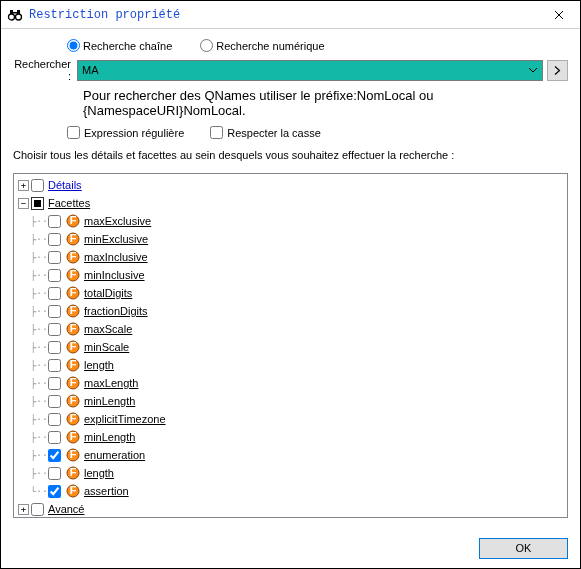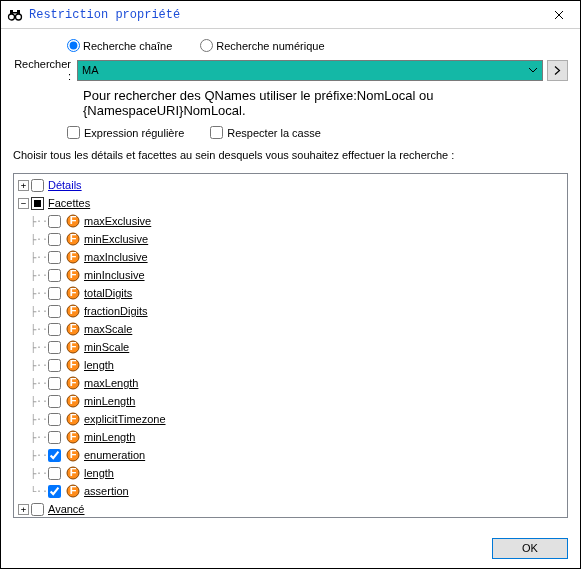--- a/index.html
+++ b/index.html
@@ -28,21 +28,21 @@
   .expander { width: 11px; height: 11px; border: 1px solid #919191; display: inline-flex; align-items:center; justify-content:center; font-size:9px; line-height:1; margin-right:2px; background:#fff; color:#000; font-family:monospace;}
   .dots { color:#a0a0a0; letter-spacing:0px; font-family:monospace; font-size:10px; display:inline-block; width:24px; text-align:left; overflow:hidden;}
   .node input[type=checkbox] { width:13px; height:13px; margin:0 4px 0 0; }
   .filled-cb { width:13px; height:13px; border:1px solid #333; display:inline-flex; margin:0 4px 0 0; align-items:center; justify-content:center;}
   .filled-cb .sq { width:7px; height:7px; background:#000;}
   .ficon { width:14px; height:14px; margin:0 4px 0 1px; display:inline-flex; align-items:center; justify-content:center;}
   .ficon svg { display:block;}
   .node .lbl { color:#000;text-decoration:underline; }
   .node .lbl.blue { color:#0000cc; }
   .footer { height: 40px; display:flex; align-items:center; justify-content:flex-end; gap:6px; padding:0 12px; border-top:0;}
-  .btn { width: 76px; height: 21px; border:1px solid #adadad; background:#e1e1e1; display:flex; align-items:center; justify-content:center;}
+  .btn { width: 89px; height: 21px; border:1px solid #adadad; background:#e1e1e1; display:flex; align-items:center; justify-content:center;}
   .btn.default { border:1px solid #0078d7; }
   .child { padding-left: 6px; }
 </style>
 </head>
 <body>
 
 <div class="window">
   <div class="titlebar">
     <span class="icon">
       <svg width="16" height="16" viewBox="0 0 16 16">

